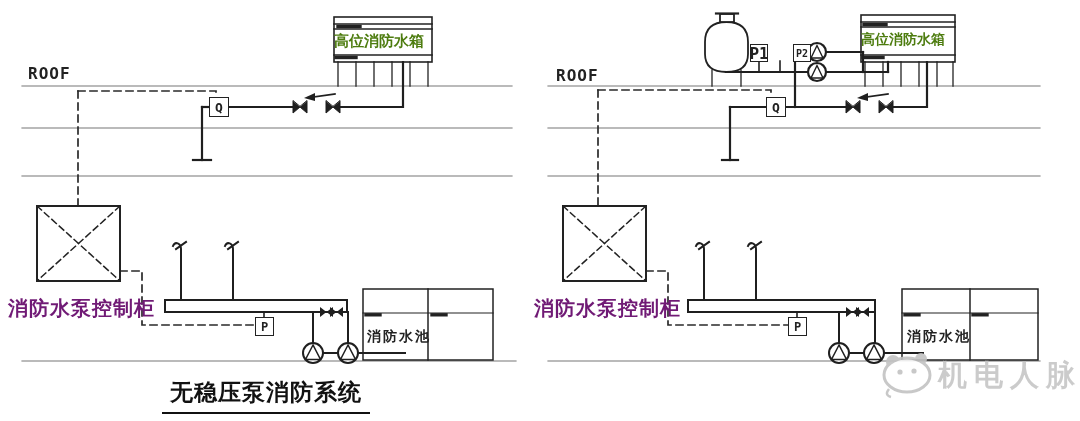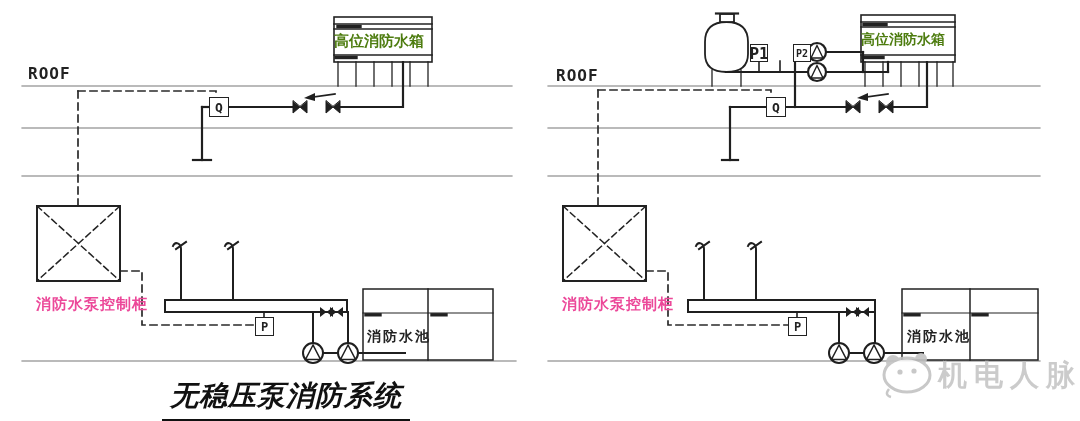--- a/index.html
+++ b/index.html
@@ -2,24 +2,24 @@
 <html><head>
 <meta charset="utf-8">
 <style>
   html,body{margin:0;padding:0;background:#fff;}
   #stage{position:relative;width:1080px;height:421px;background:#ffffff;overflow:hidden;
          font-family:"Liberation Sans",sans-serif;color:#1c1c1c;}
   #linework{position:absolute;left:0;top:0;}
   .lbl{position:absolute;white-space:nowrap;text-align:center;}
   .roof{font-family:"DejaVu Sans Mono",monospace;font-weight:bold;font-size:16px;letter-spacing:1px;color:#222;}
   .tanklbl{font-weight:bold;font-size:15px;text-align:left;color:#4d7c0f;letter-spacing:0px;font-family:Liberation Serif, serif;}
-  .cablbl{font-weight:bold;font-size:15px;text-align:right;color:#ec4899;letter-spacing:1px;}
+  .cablbl{font-weight:bold;font-size:20px;text-align:right;color:#701a75;letter-spacing:1px;}
   .poollbl{font-weight:bold;font-size:14px;color:#222;letter-spacing:2px;}
-  .caption{font-weight:bold;font-size:28px;color:#111;border-bottom:2.5px solid #111;
-           padding:0 8px 4px 8px;letter-spacing:1px;font-style:italic;}
+  .caption{font-weight:bold;font-size:23px;color:#111;border-bottom:2.5px solid #111;
+           padding:0 8px 4px 8px;letter-spacing:1px;}
   .mbox{position:absolute;box-sizing:border-box;border:1.6px solid #222;background:#fff;
         display:flex;align-items:center;justify-content:center;
         font-family:"DejaVu Sans Mono",monospace;font-weight:bold;color:#222;}
   .wm{position:absolute;color:#c3c3c3;font-size:29px;letter-spacing:7px;font-weight:bold;opacity:.85;}
 </style>
 </head>
 <body>
 
 <div id="stage">
 

